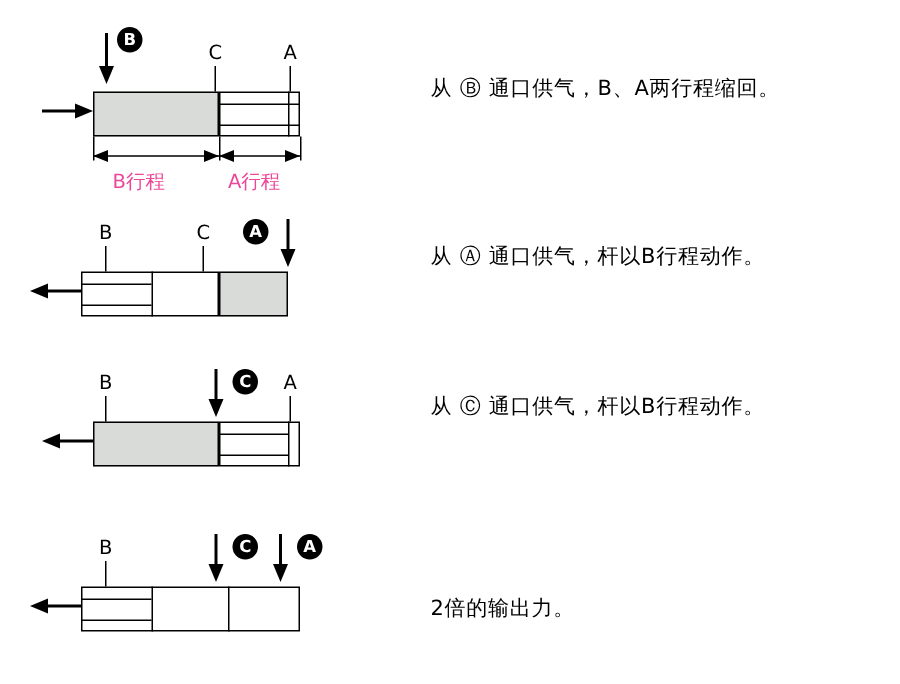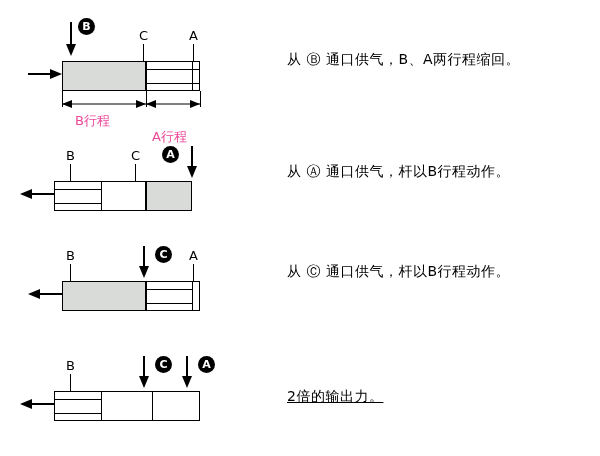--- a/index.html
+++ b/index.html
@@ -136,21 +136,21 @@
         <polygon points="0,5 10,1 10,9" fill="#000"></polygon>
         <polygon points="84,5 74,1 74,9" fill="#000"></polygon>
       </svg>
       <svg class="arrow" style="left:146px;top:93px;" width="54" height="10" viewBox="0 0 54 10">
         <line x1="0" y1="5" x2="54" y2="5" stroke="#000" stroke-width="1"></line>
         <polygon points="0,5 10,1 10,9" fill="#000"></polygon>
         <polygon points="54,5 44,1 44,9" fill="#000"></polygon>
       </svg>
 
       <div class="dimtext" style="left:75px;top:106px;">B行程</div>
-      <div class="dimtext" style="left:152px;top:122px;text-align:center;">A行程</div>
+      <div class="dimtext" style="left:152px;top:106px;text-align:center;">A行程</div>
     </div>
 
     <div class="caption" style="top:42px;">从 Ⓑ 通口供气，B、A两行程缩回。</div>
   </div>
 
   <div class="row" style="top:140px;height:100px;">
     <div class="diagram">
 
       <div class="plabel" style="left:66px;top:8px;">B</div>
       <div class="plabel" style="left:131px;top:8px;">C</div>
@@ -232,16 +232,16 @@
       <div class="vline thin" style="left:152px;top:41px;height:30px;"></div>
       <div class="hline thin" style="left:54px;top:49px;width:47px;"></div>
       <div class="hline thin" style="left:54px;top:63px;width:47px;"></div>
 
       <svg class="arrow" style="left:20px;top:48px;" width="34" height="12" viewBox="0 0 34 12">
         <line x1="34" y1="6" x2="10" y2="6" stroke="#000" stroke-width="2"></line>
         <polygon points="0,6 12,1 12,11" fill="#000"></polygon>
       </svg>
     </div>
 
-    <div class="caption" style="top:35px;text-decoration:underline;">2倍的输出力。</div>
+    <div class="caption" style="top:45px;">2倍的输出力。</div>
   </div>
 
 </div>
 
 </body></html>

